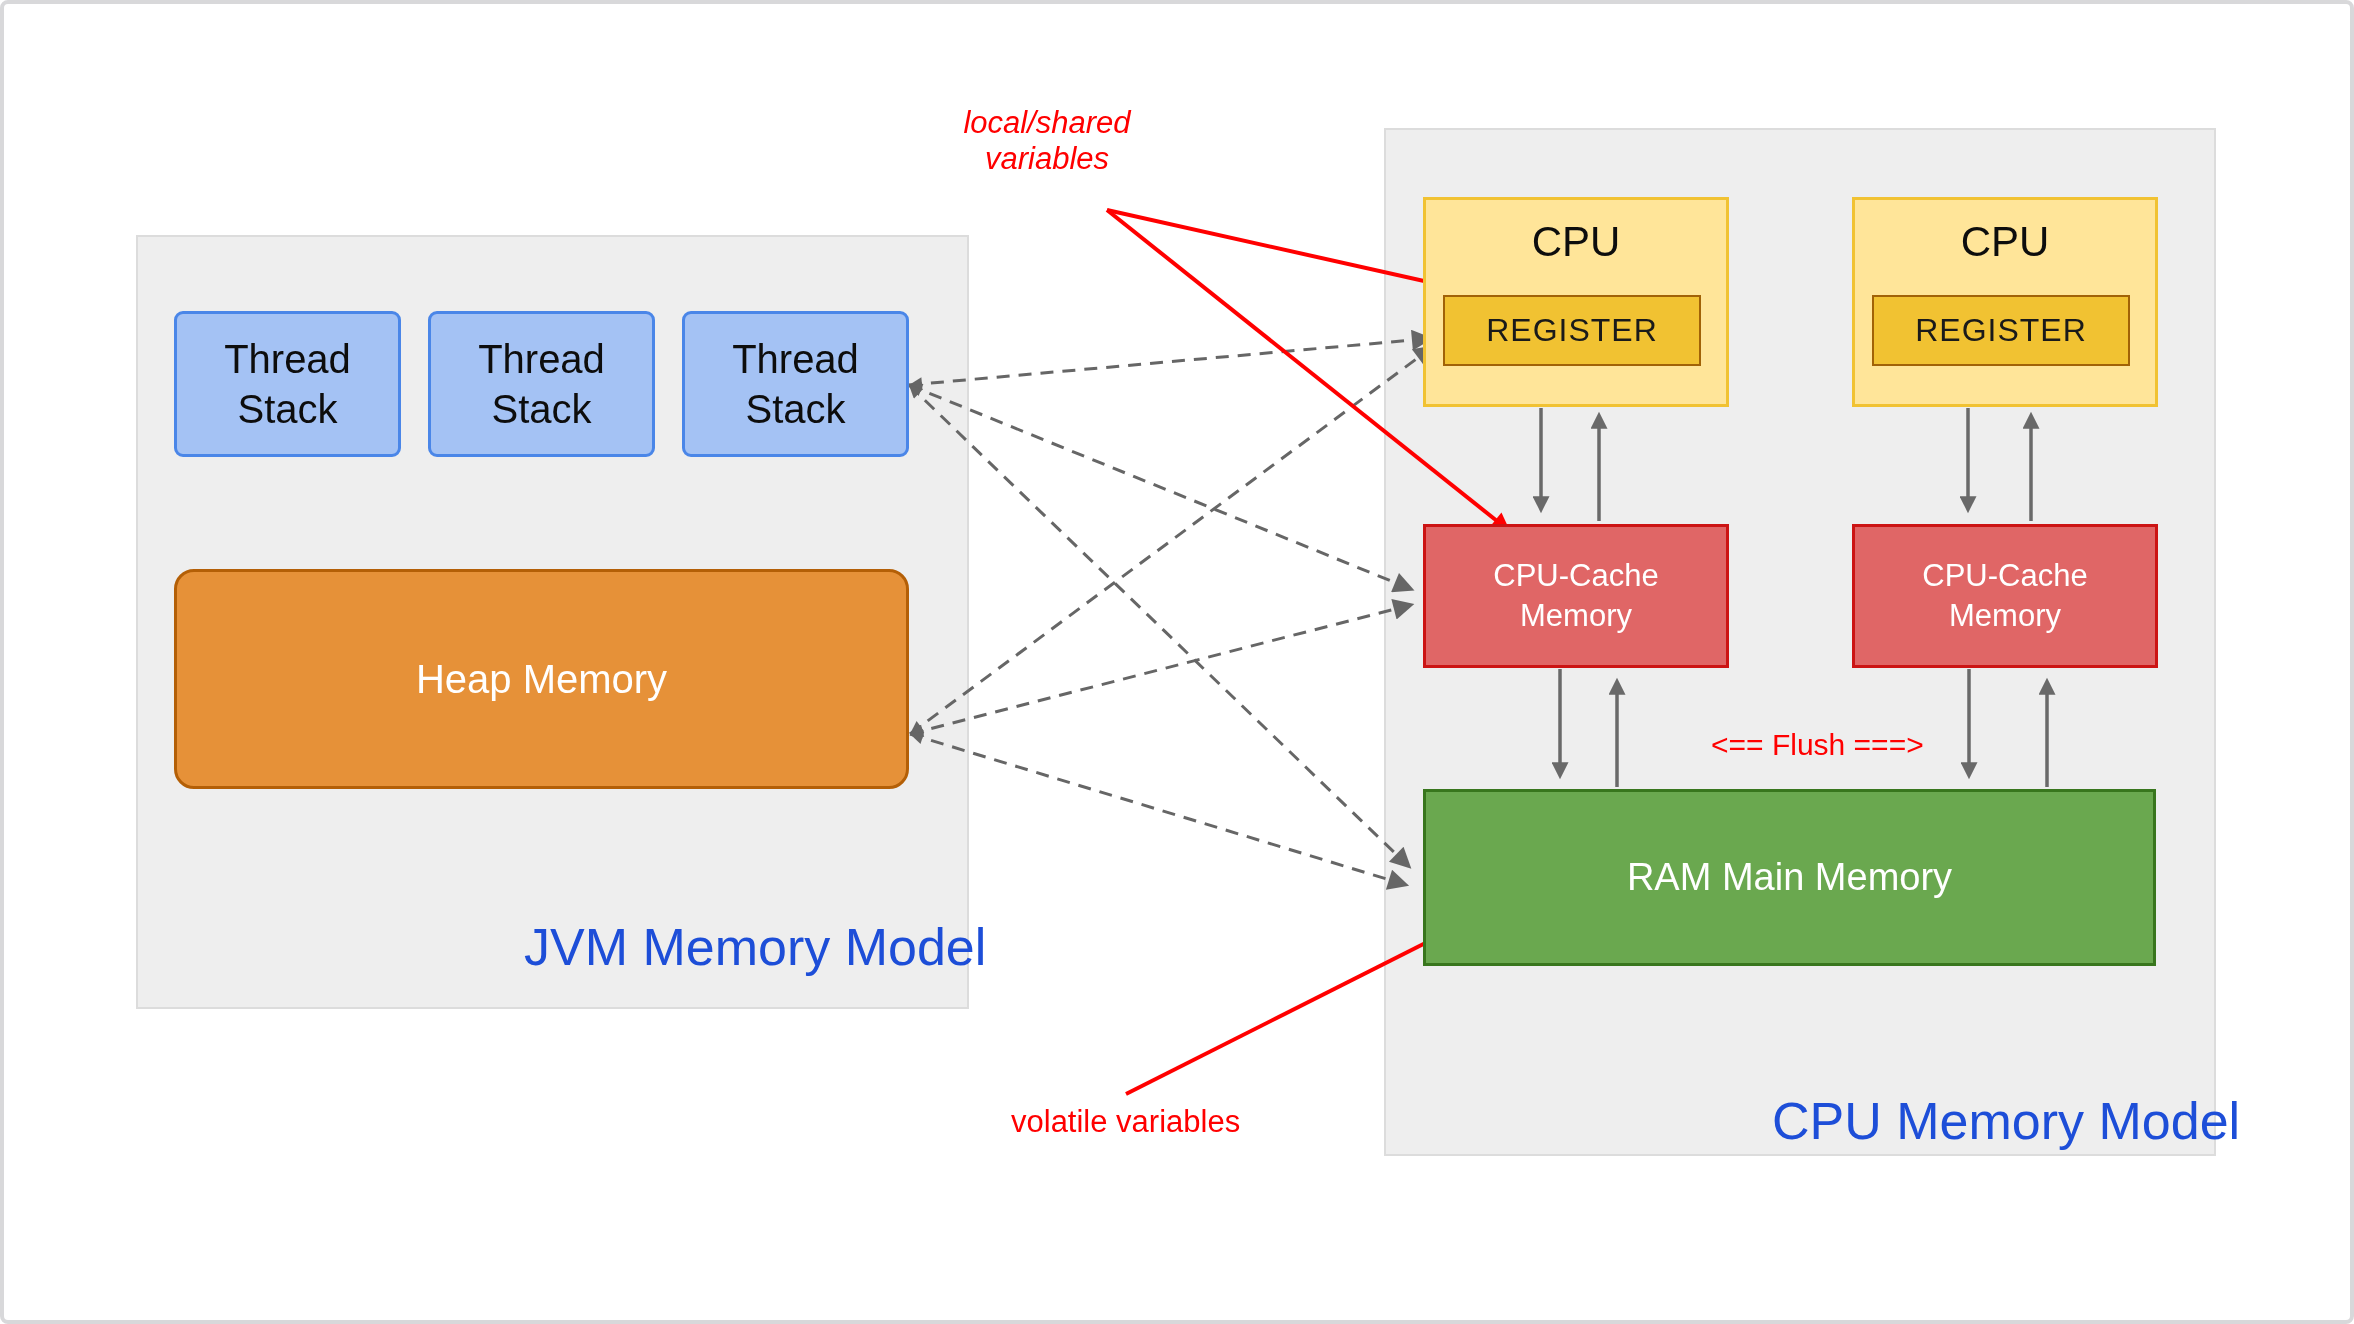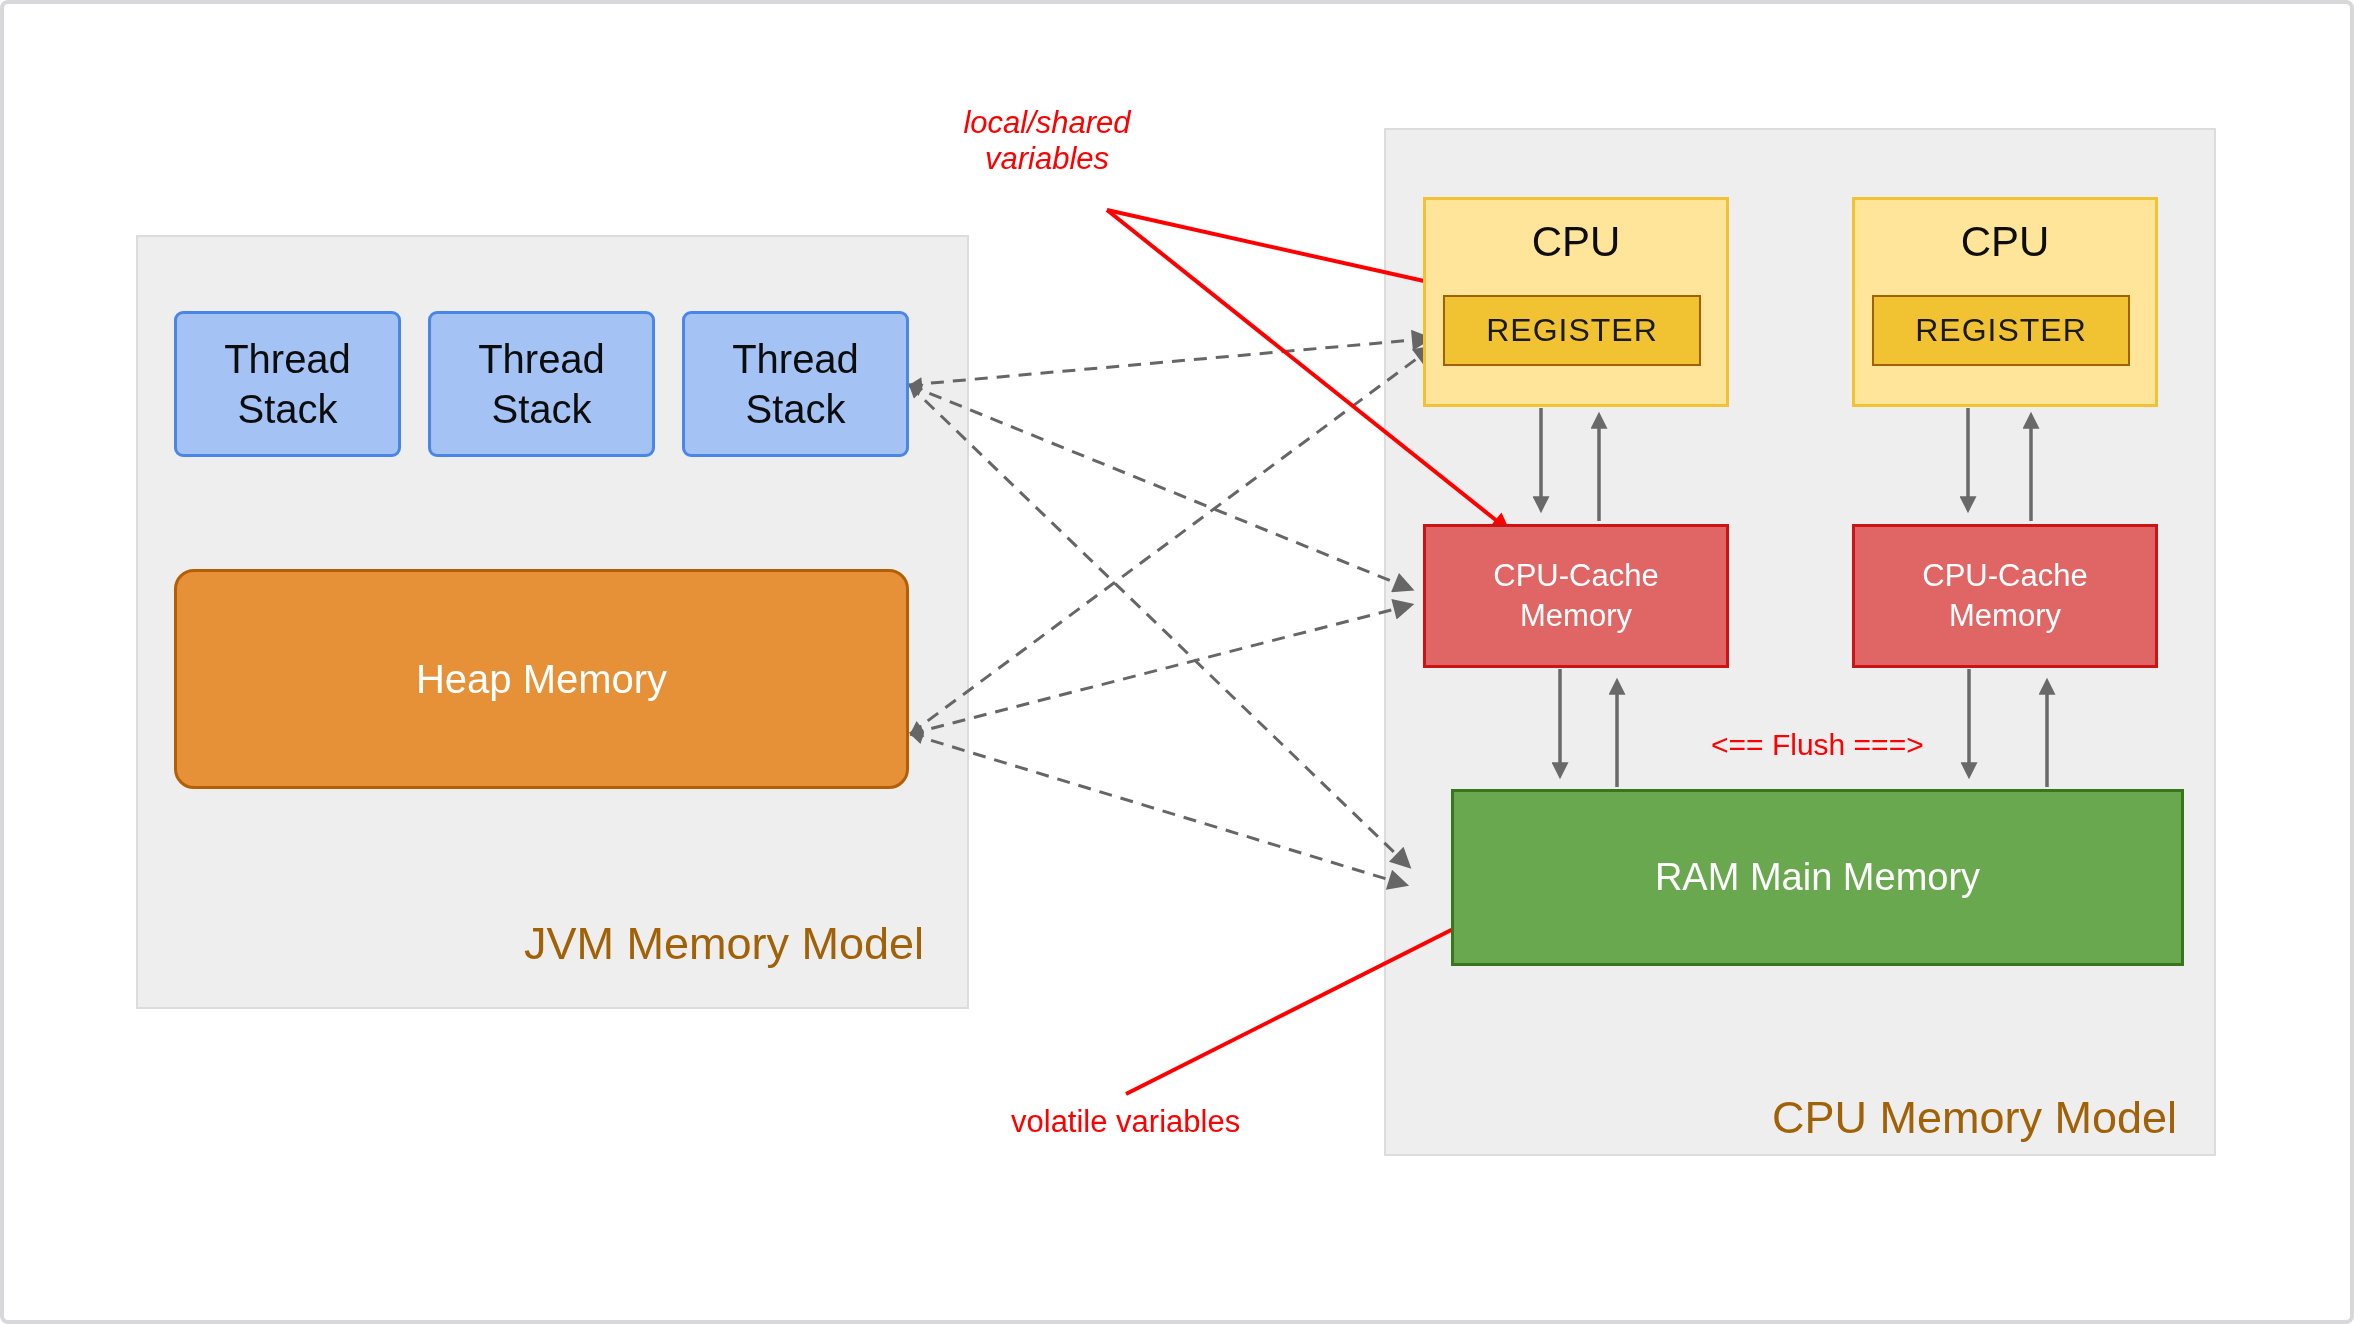--- a/index.html
+++ b/index.html
@@ -15,23 +15,23 @@
     color:#111;
   }
   .container{
     position:absolute;
     background:#eeeeee;
     border:2px solid #dcdcdc;
     box-sizing:border-box;
   }
   .model-title{
     position:absolute;
-    font-size:45px;
+    font-size:52px;
     line-height:1.05;
-    color:#a16207;
+    color:#1d4ed8;
     white-space:nowrap;
   }
   .node{
     position:absolute;
     display:flex;
     align-items:center;
     justify-content:center;
     text-align:center;
     box-sizing:border-box;
   }
@@ -161,21 +161,21 @@
   <div class="node cpu-box" style="left:1419px;top:193px;width:306px;height:210px;">CPU</div>
   <div class="node register" style="left:1439px;top:291px;width:258px;height:71px;">REGISTER</div>
   <div class="node cache prelines" style="left:1419px;top:520px;width:306px;height:144px;">CPU-Cache
 Memory</div>
 
   <div class="node cpu-box" style="left:1848px;top:193px;width:306px;height:210px;">CPU</div>
   <div class="node register" style="left:1868px;top:291px;width:258px;height:71px;">REGISTER</div>
   <div class="node cache prelines" style="left:1848px;top:520px;width:306px;height:144px;">CPU-Cache
 Memory</div>
 
-  <div class="node ram" style="left:1419px;top:785px;width:733px;height:177px;margin-left:28px;">RAM Main Memory</div>
+  <div class="node ram" style="left:1419px;top:785px;width:733px;height:177px;">RAM Main Memory</div>
 
   <div class="flush-label" style="left:1675px;top:724px;">&lt;== Flush ===&gt;</div>
 
   <div class="model-title" style="left:1768px;top:1090px;">CPU Memory Model</div>
 
   <div class="red-label prelines" style="left:933px;top:101px;width:220px;text-align:center;font-style:italic;">local/shared
 variables</div>
   <div class="red-label" style="left:1007px;top:1100px;white-space:nowrap;">volatile variables</div>
 
 </div>

